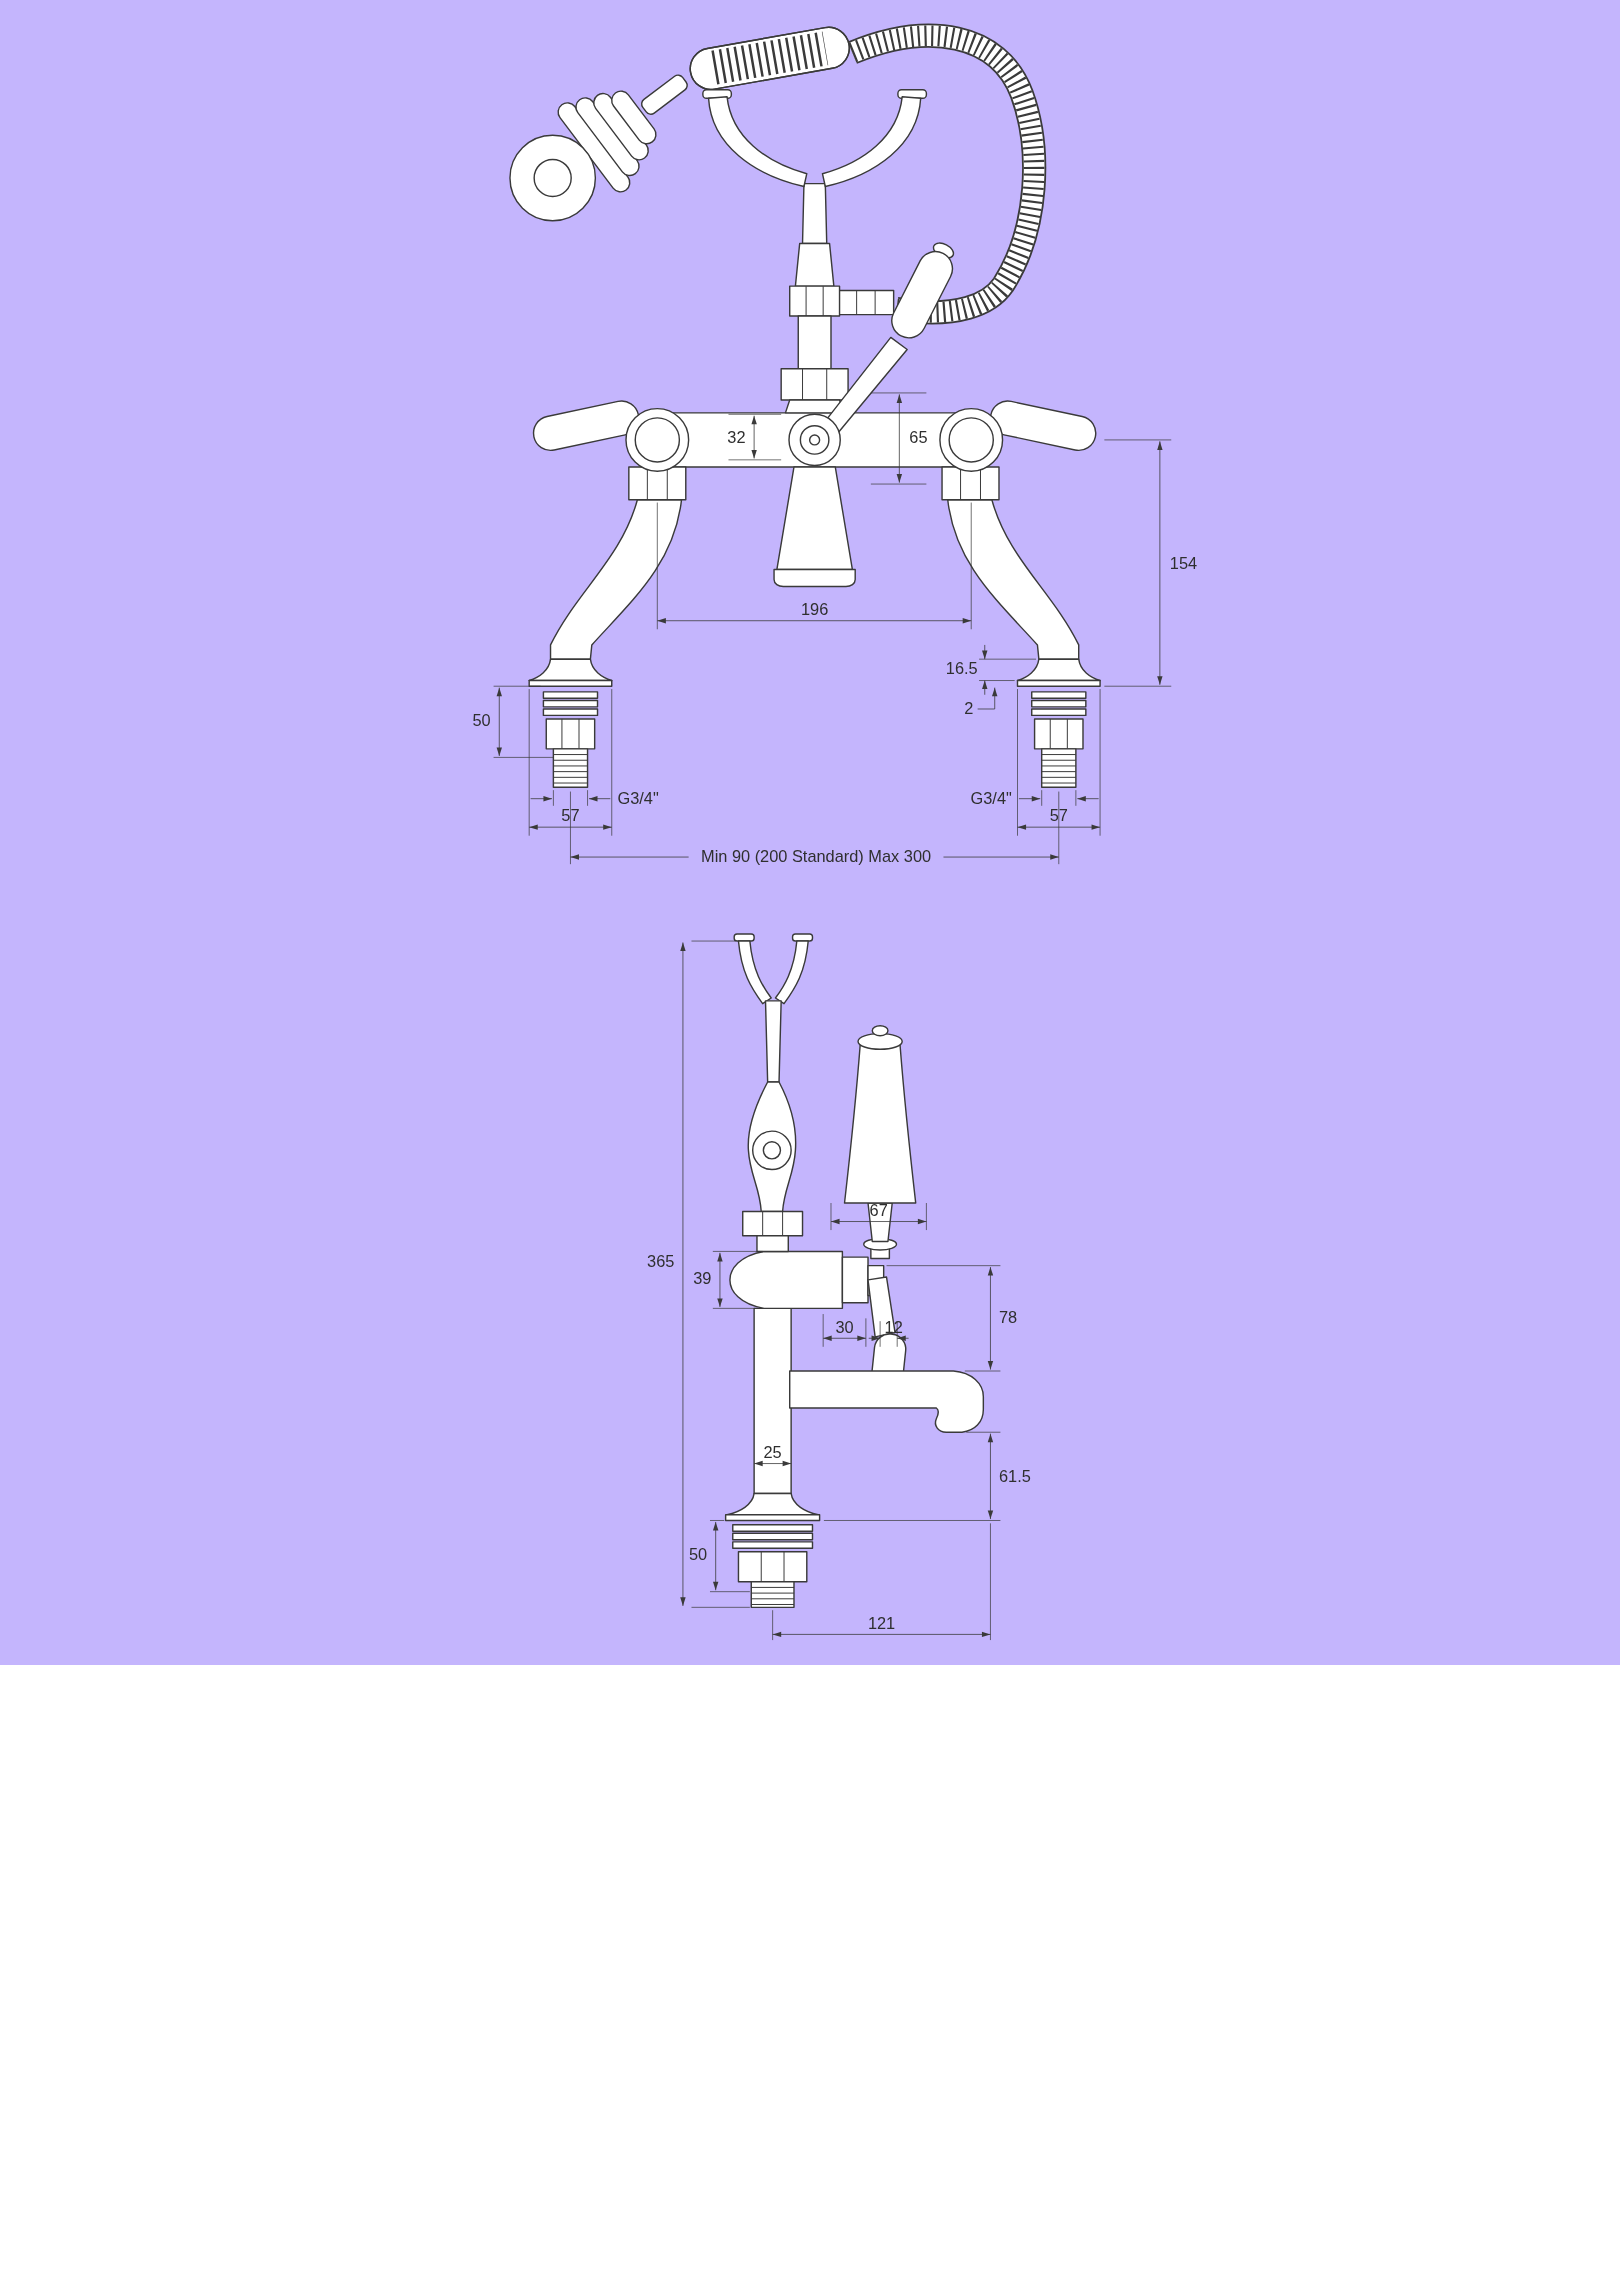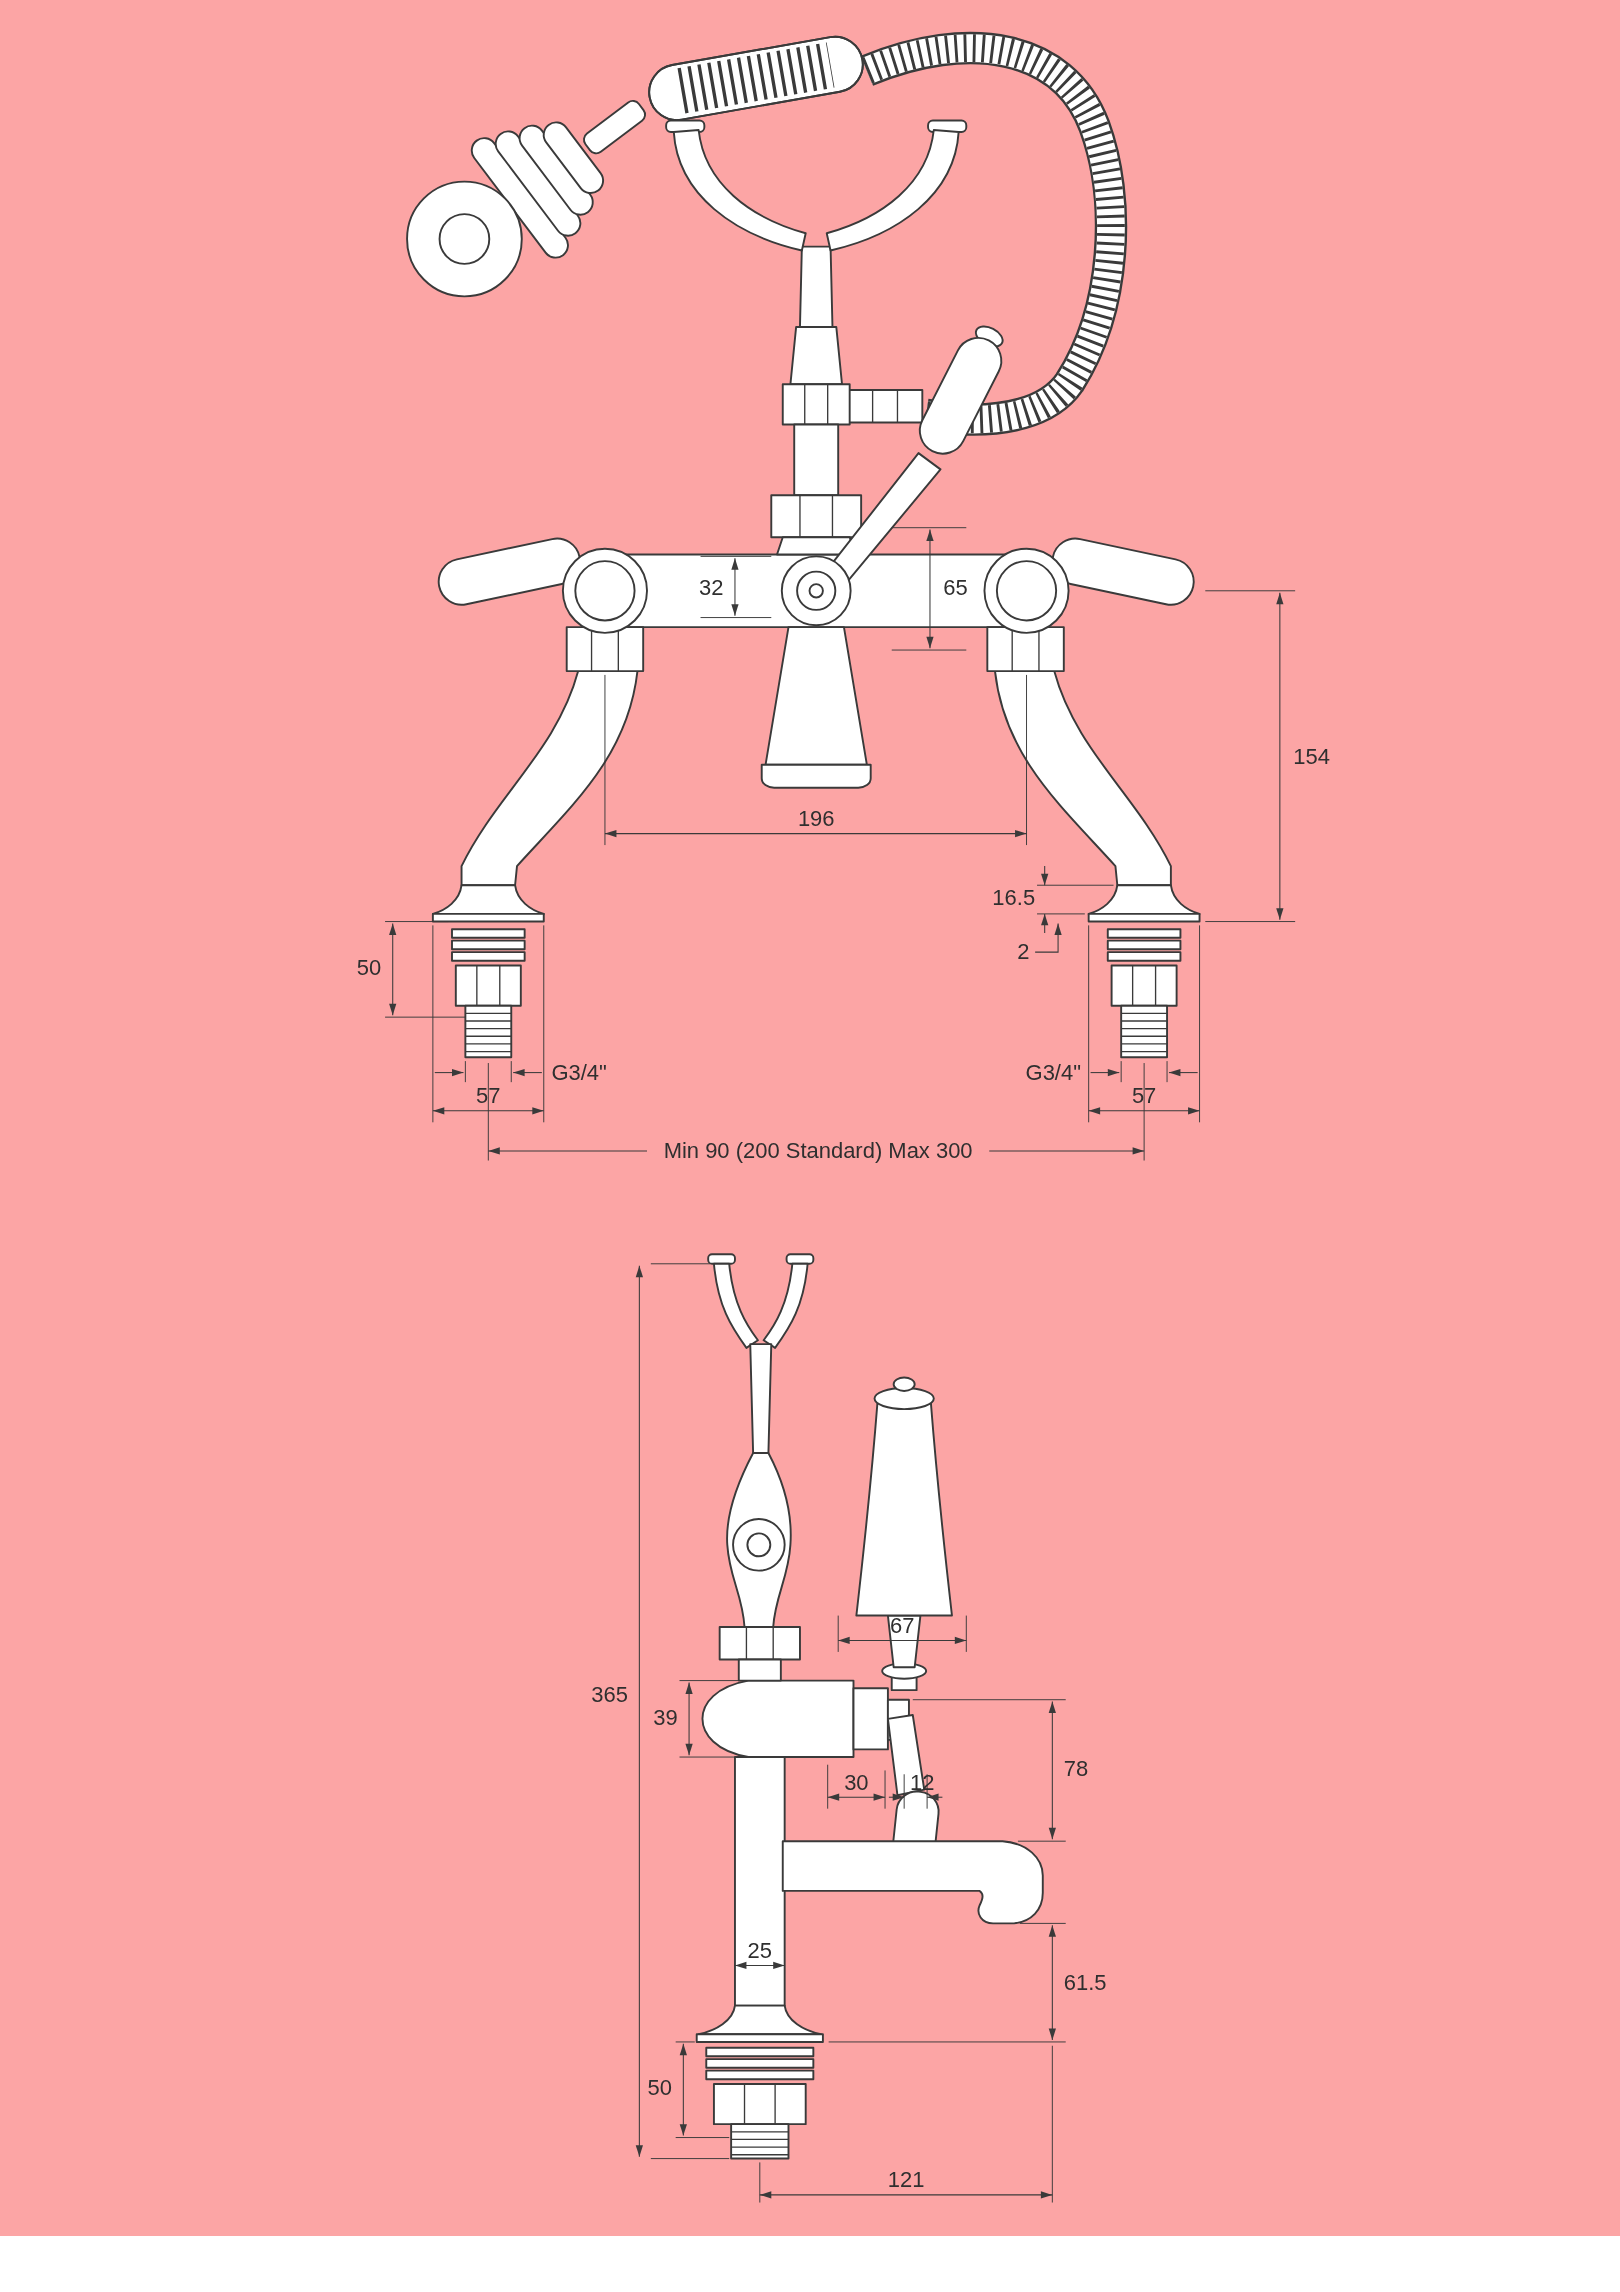--- a/index.html
+++ b/index.html
@@ -1,16 +1,16 @@
 <!DOCTYPE html>
 <html><head>
 <meta charset="utf-8">
 <style>
   html,body{margin:0;padding:0;background:#ffffff;}
-  .stage{position:relative;width:1620px;height:2236px;background:#fca5a5;overflow:hidden;}
+  .stage{position:relative;width:1620px;height:1665px;background:#c4b5fd;overflow:hidden;}
   svg{display:block;width:100%;height:100%;}
   .p{fill:#ffffff;stroke:#3a3a3a;stroke-width:2;stroke-linejoin:round;}
   .l{fill:none;stroke:#3a3a3a;stroke-width:2;stroke-linecap:round;}
   .t{fill:none;stroke:#3a3a3a;stroke-width:1.4;}
   .ext{fill:none;stroke:#3a3a3a;stroke-width:1;}
   .dim{fill:none;stroke:#3a3a3a;stroke-width:1.1;}
   .dimtxt{font-family:"Liberation Sans",sans-serif;font-size:23px;fill:#2f2f2f;}
 </style>
 </head>
 <body>

